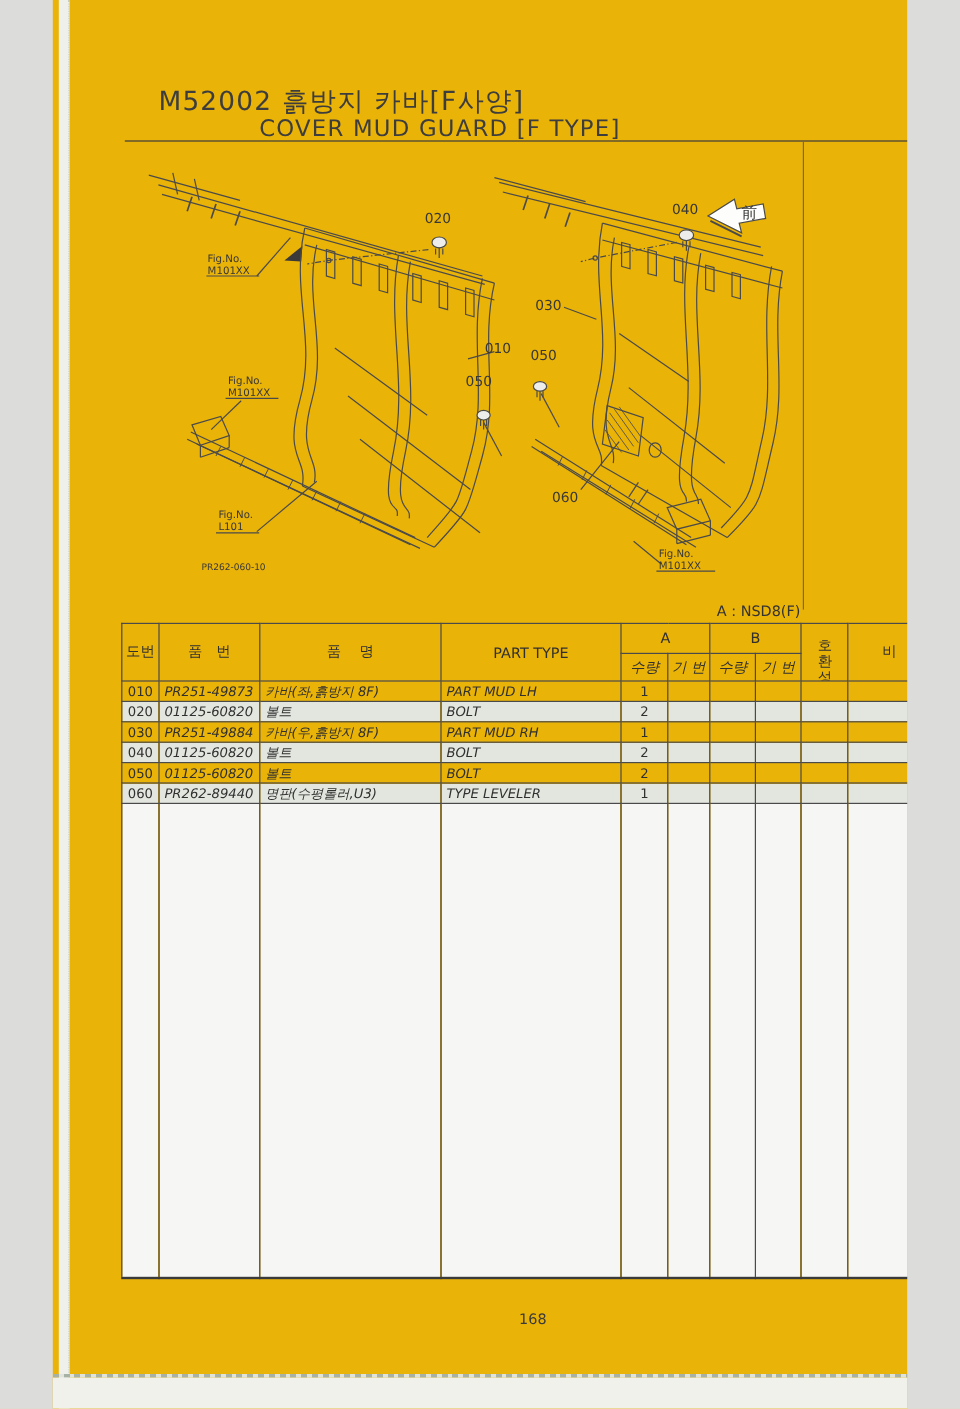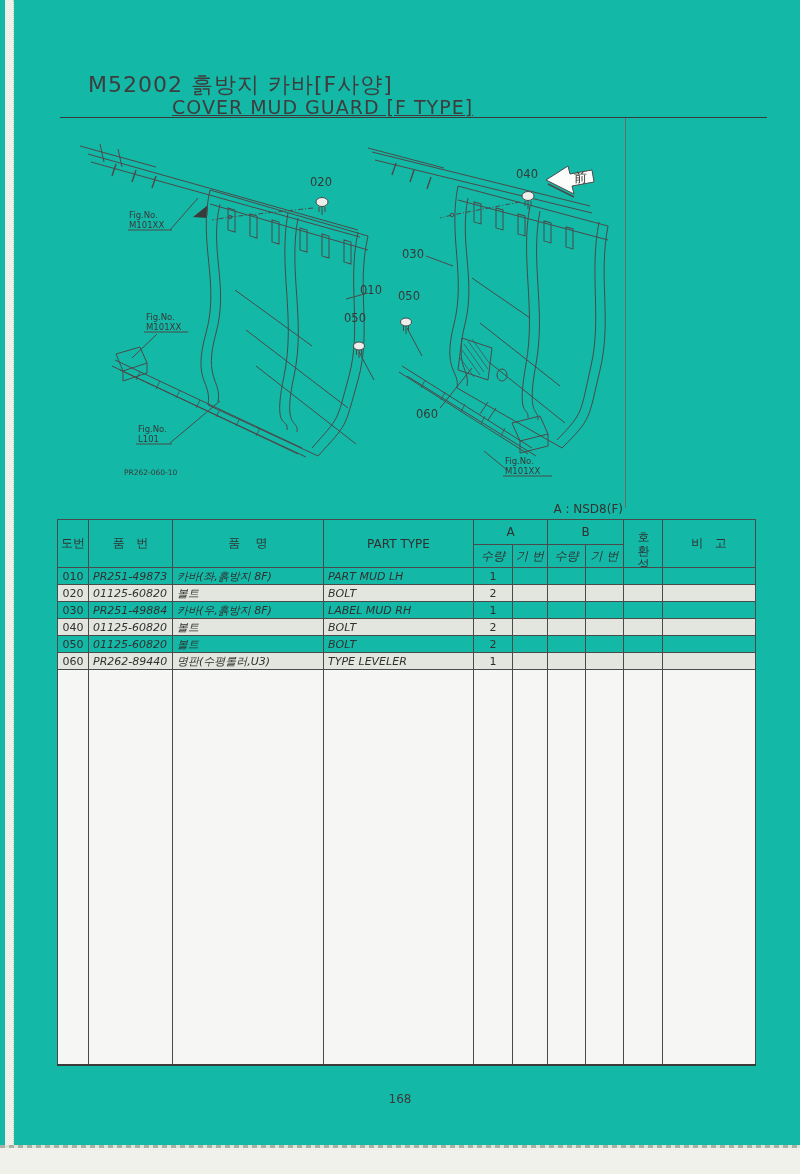--- a/index.html
+++ b/index.html
@@ -1,35 +1,35 @@
 <!DOCTYPE html>
 <html><head>
 <meta charset="utf-8">
 <style>
   * { margin:0; padding:0; box-sizing:border-box; }
   html,body { background:#dcdcda; }
   body { font-family:"DejaVu Sans", sans-serif; }
   .page {
-    position:relative; width:800px; height:1174px; margin:0 auto;
-    background:#14b8a6; overflow:hidden; color:#3a3a3a;
+    position:relative; width:712px; height:1174px; margin:0 auto;
+    background:#eab308; overflow:hidden; color:#3a3a3a;
   }
   .abs { position:absolute; }
   
   .scan-left {
     left:5px; top:0; width:9px; height:1174px;
     background:#eef0e9; border-right:1px dotted #c4ccba;
   }
   .scan-bottom {
     left:0; top:1145px; width:800px; height:3px;
     background:repeating-linear-gradient(90deg,#a8b2a4 0 5px,#dfe3da 5px 9px);
   }
   .scan-bottom-area { left:0; top:1148px; width:800px; height:26px; background:#eff1ea; }
   
   .title1 { left:88px; top:70px; font-size:22px; letter-spacing:1px; color:#3d3d3d; }
-  .title2 { left:172px; top:96px; font-size:19px; letter-spacing:1px; color:#3d3d3d;text-decoration:underline; }
+  .title2 { left:172px; top:96px; font-size:19px; letter-spacing:1px; color:#3d3d3d; }
   .frame-top { left:60px; top:117px; width:707px; height:0; border-top:1.6px solid #3a3a3a; }
   .frame-vert { left:625px; top:118px; width:0; height:390px; border-left:1.2px solid #6a6a6a; }
   
   .diagram { left:60px; top:118px; }
   .diagram text { font-family:"DejaVu Sans", sans-serif; fill:#383838; }
   .callout { font-size:11.5px; }
   .figlabel { font-size:8.5px; }
   .tinyref  { font-size:7.5px; fill:#4a4a4a; }
   .front-txt { font-size:13px; }
   
@@ -314,21 +314,21 @@
         <td></td>
         <td></td>
         <td></td>
         <td></td>
         <td></td>
       </tr>
       <tr class="datarow">
         <td class="c-no">030</td>
         <td class="c-pn">PR251-49884</td>
         <td class="c-kr">카바(우,흙방지 8F)</td>
-        <td class="c-en">LABEL MUD RH</td>
+        <td class="c-en">PART MUD RH</td>
         <td class="c-q">1</td>
         <td></td>
         <td></td>
         <td></td>
         <td></td>
         <td></td>
       </tr>
       <tr class="datarow">
         <td class="c-no">040</td>
         <td class="c-pn">01125-60820</td>

